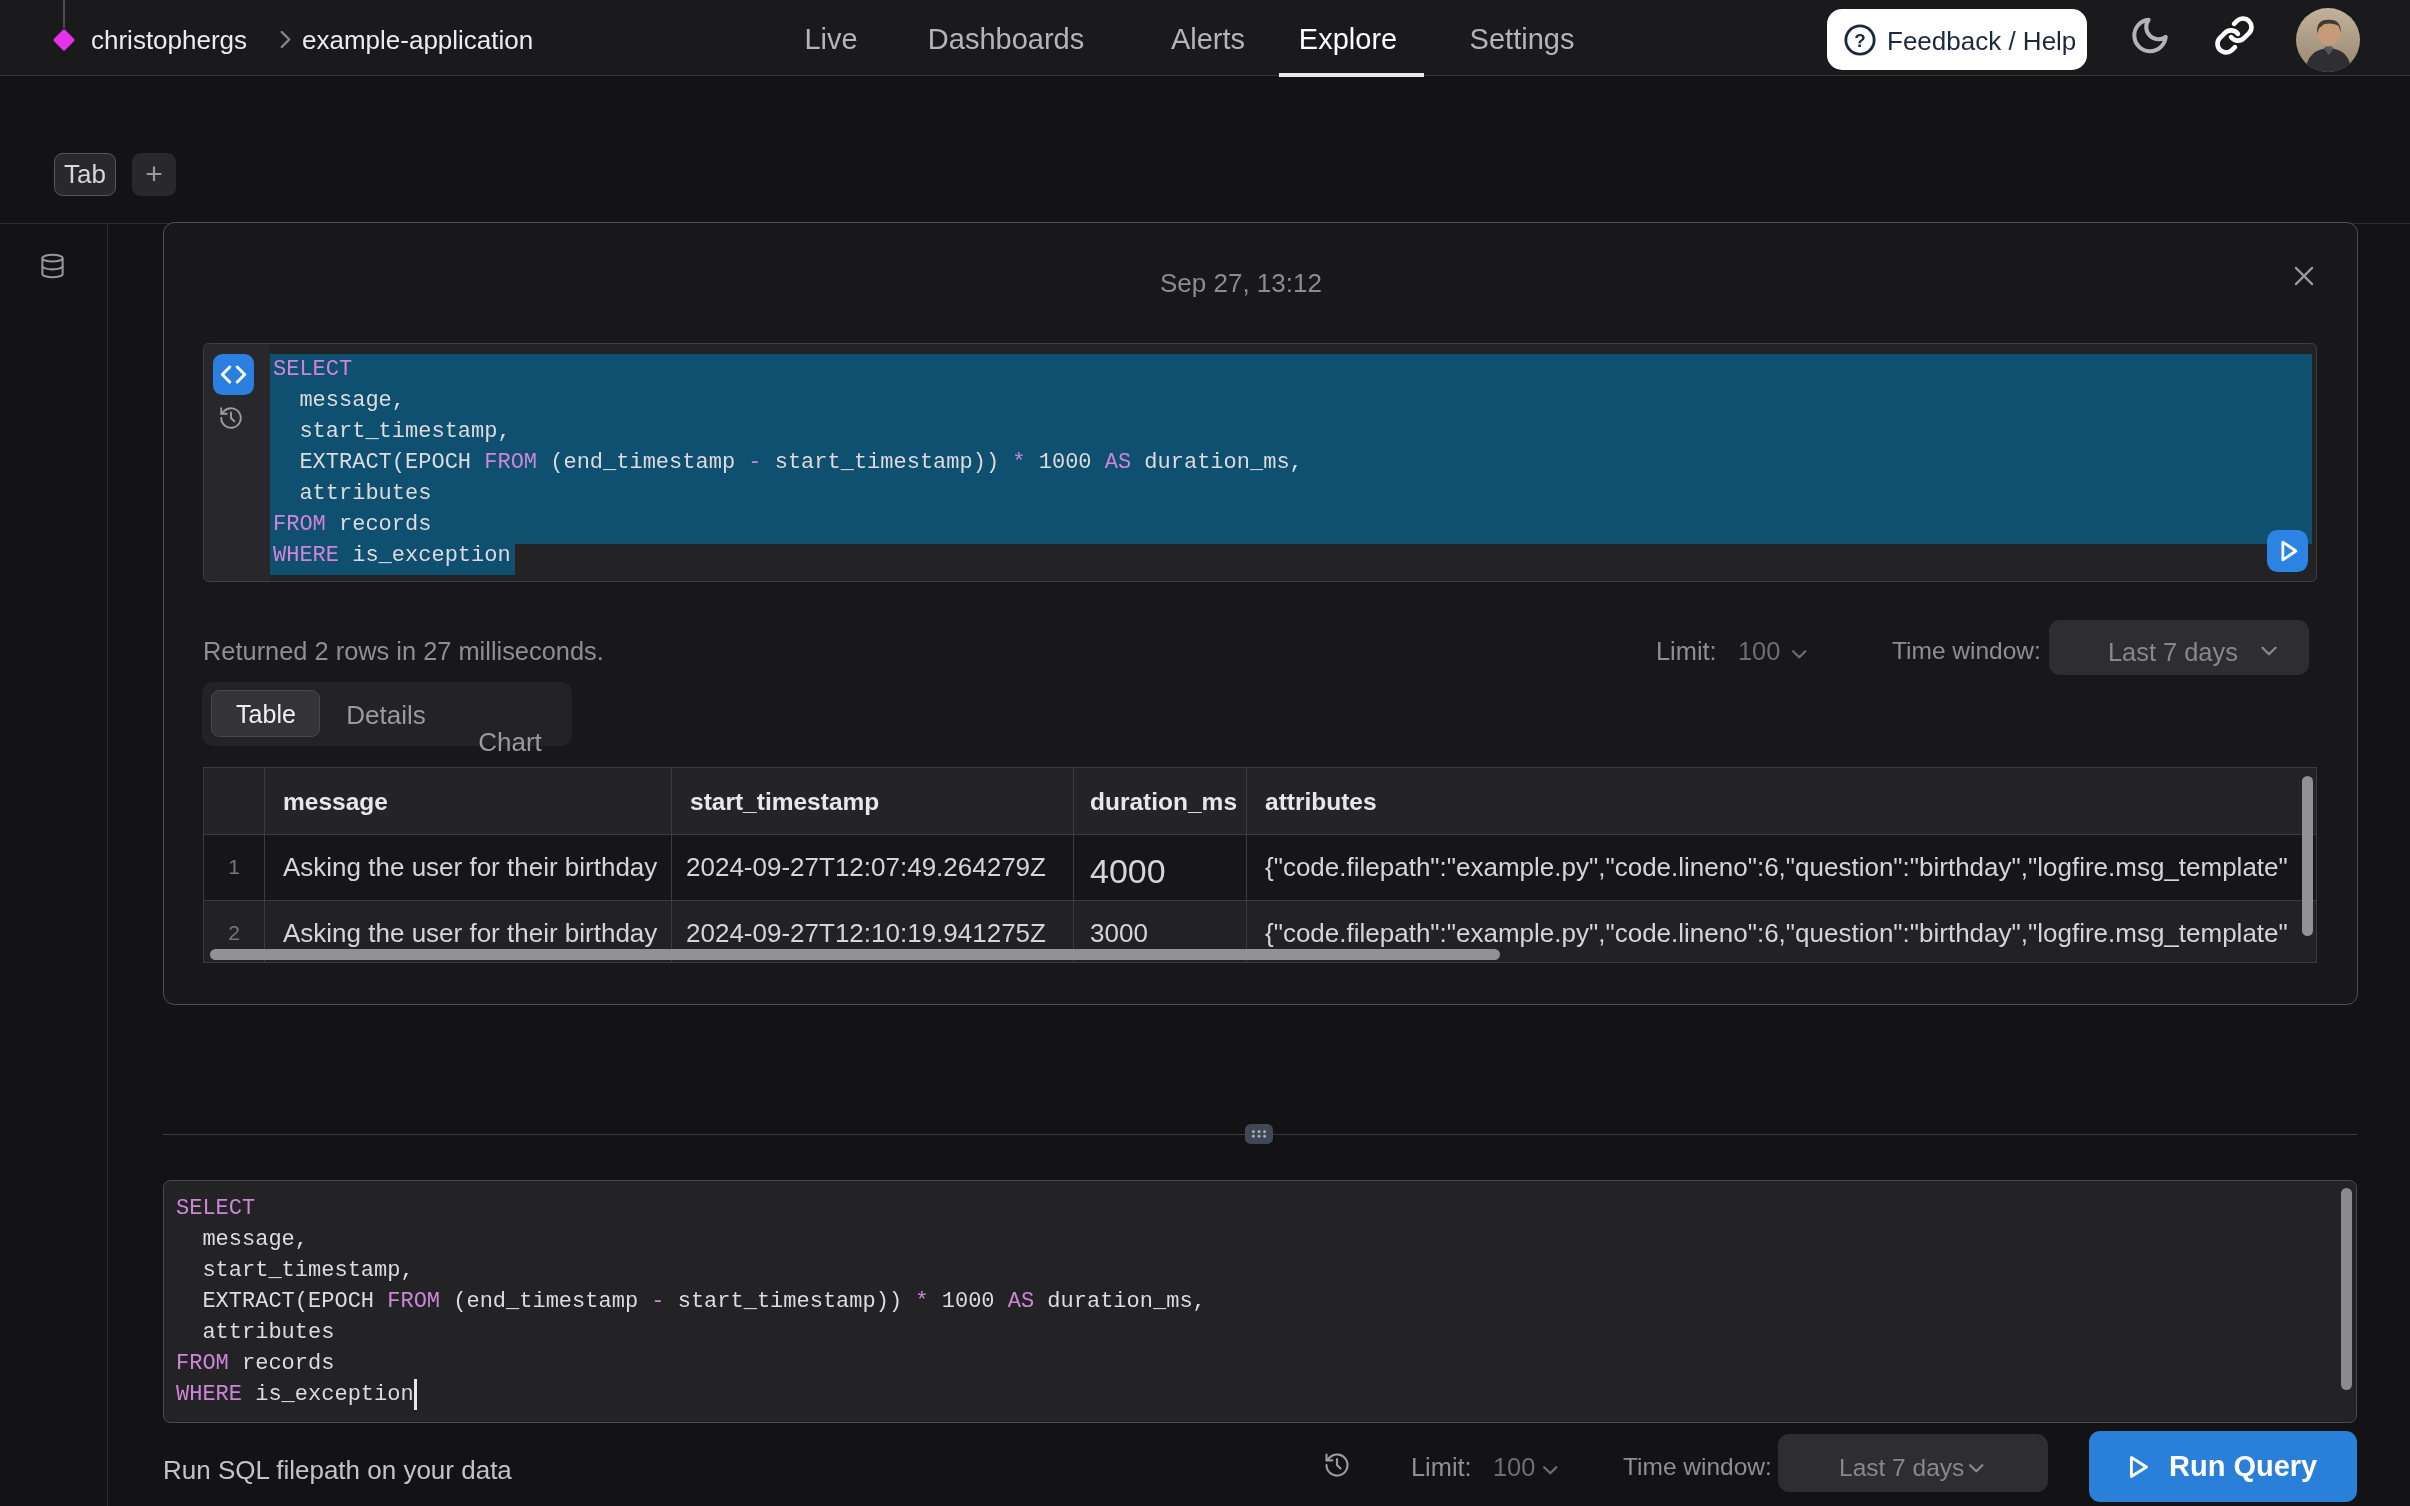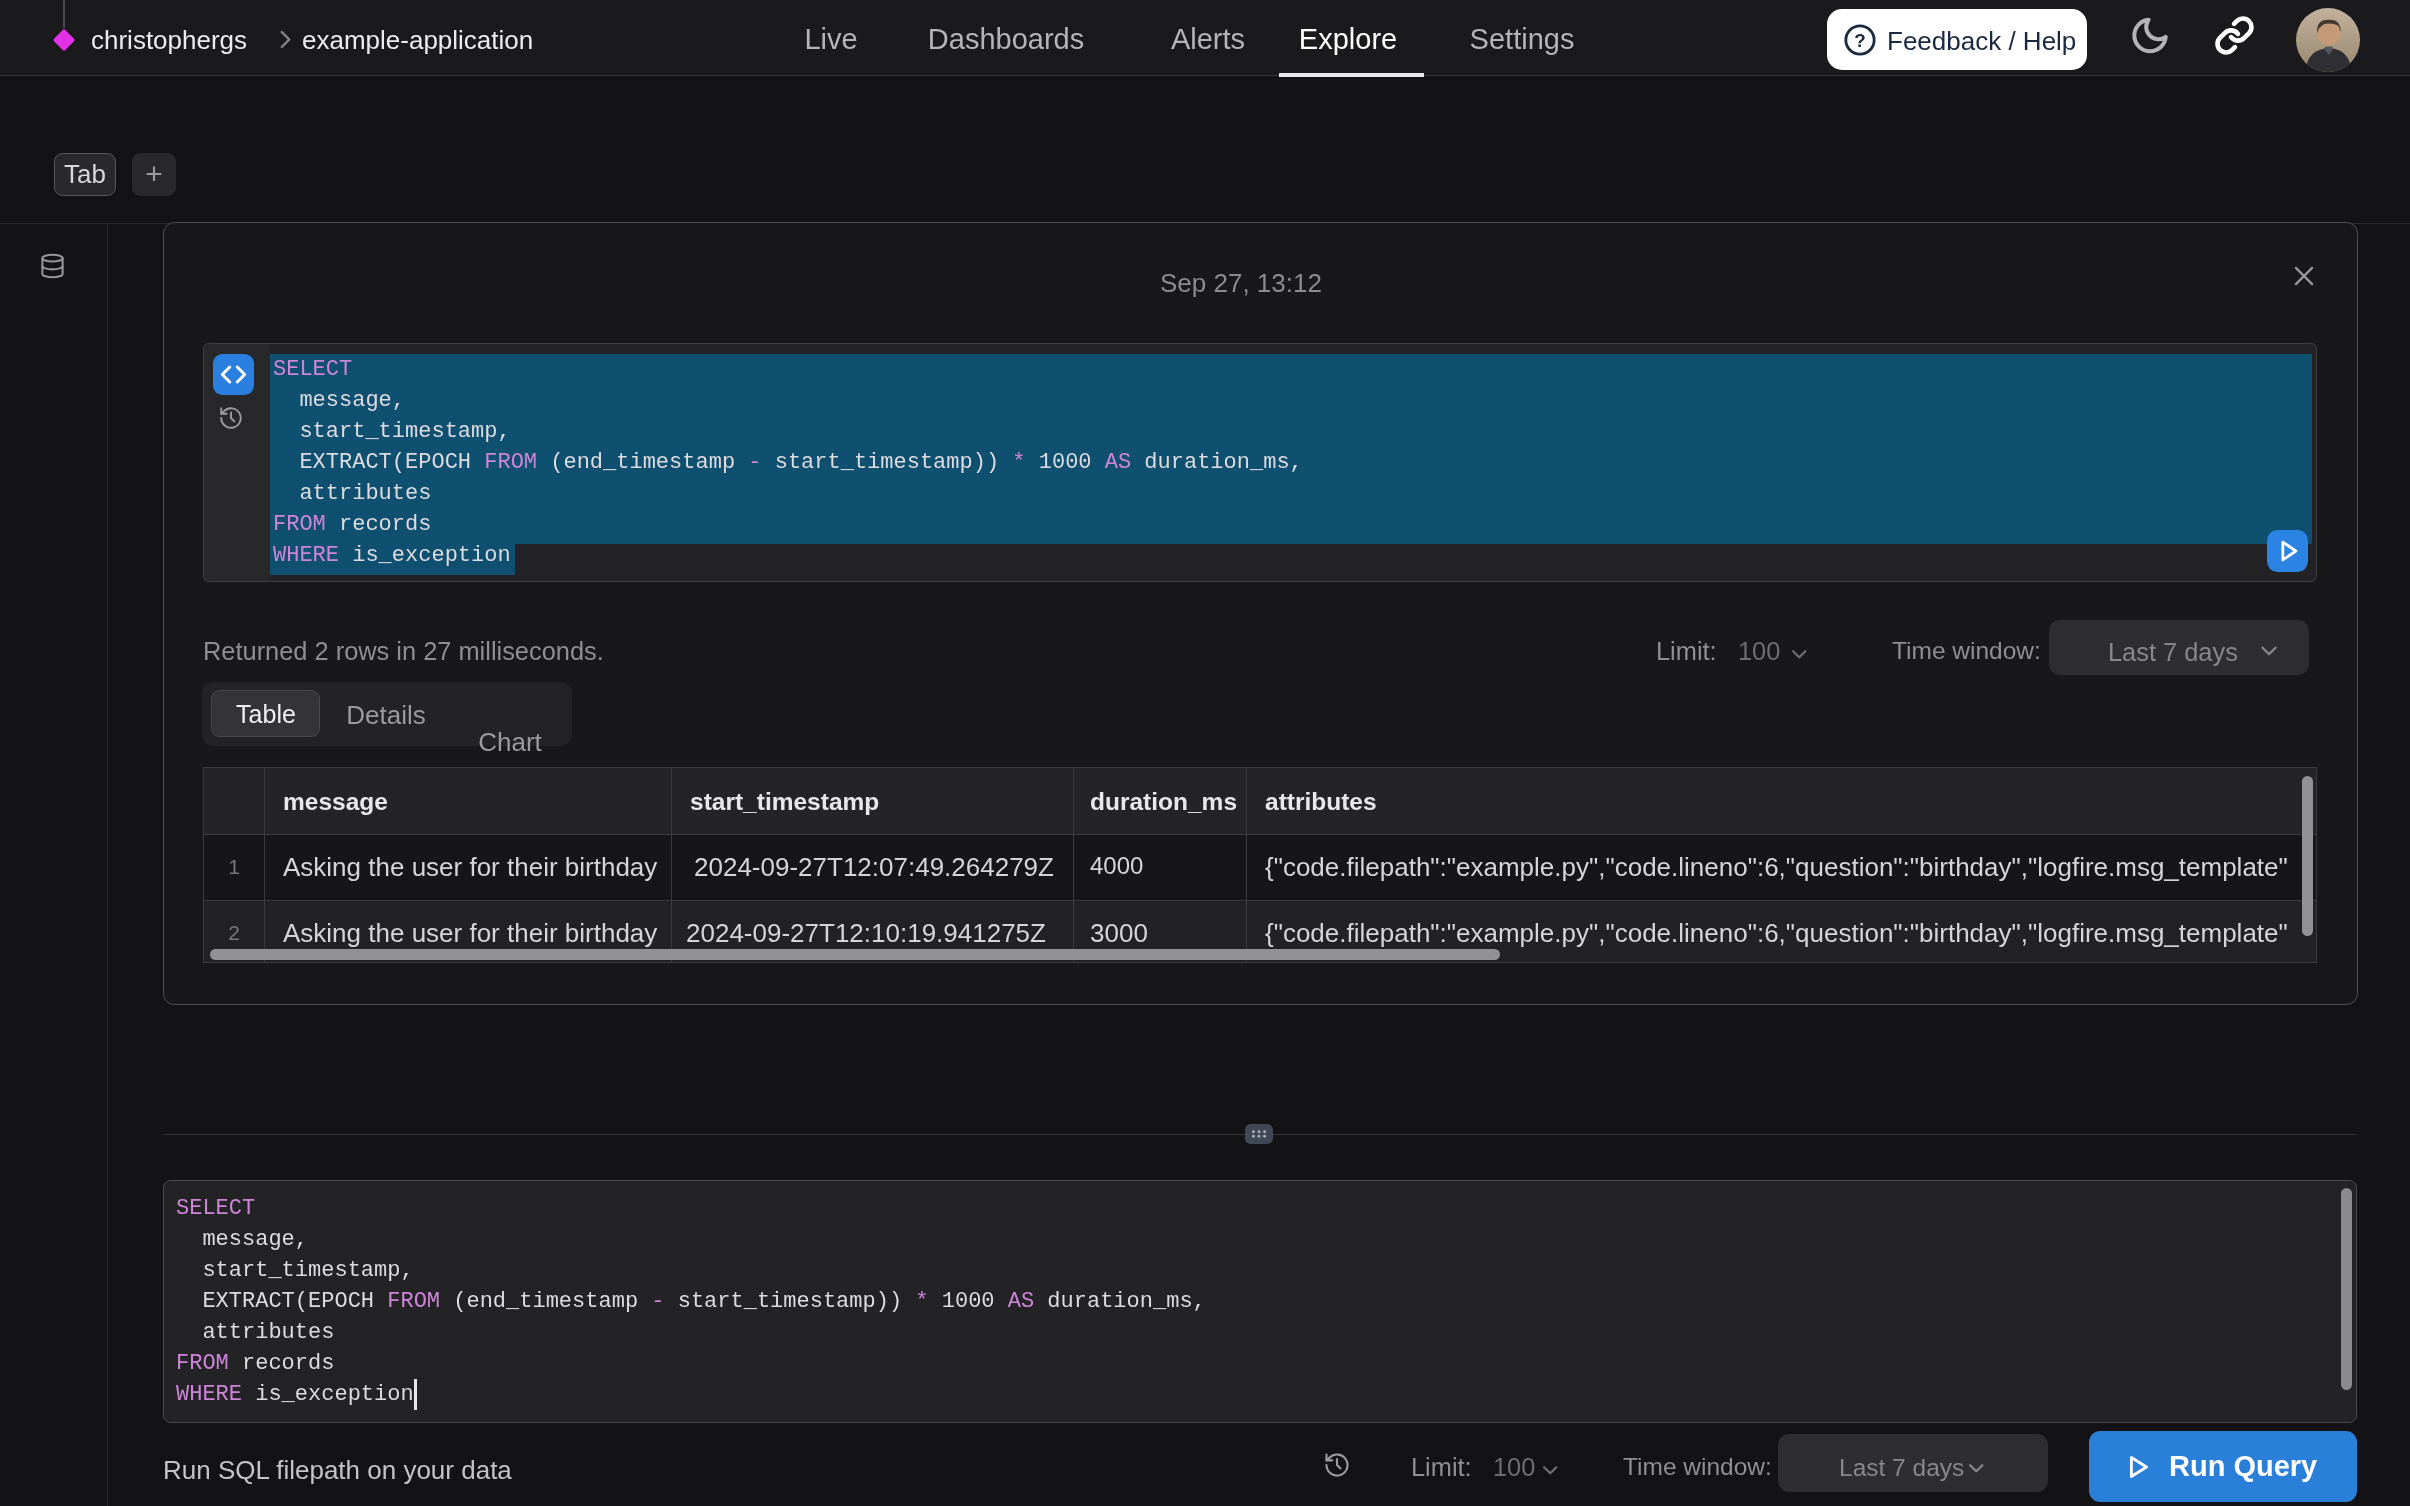--- a/index.html
+++ b/index.html
@@ -139,22 +139,22 @@
     <div class="abs" style="left:467px;top:0;width:0.9px;height:196px;background:#3a3a3f;"></div>
     <div class="abs" style="left:869px;top:0;width:0.9px;height:196px;background:#3a3a3f;"></div>
     <div class="abs" style="left:1042px;top:0;width:0.9px;height:196px;background:#3a3a3f;"></div>
     <div class="abs" style="left:79px;top:20px;font-size:24.5px;font-weight:bold;color:#e8e8ec;">message</div>
     <div class="abs" style="left:486px;top:20px;font-size:24.5px;font-weight:bold;color:#e8e8ec;text-align:center;">start_timestamp</div>
     <div class="abs" style="left:886px;top:20px;font-size:24.5px;font-weight:bold;color:#e8e8ec;">duration_ms</div>
     <div class="abs" style="left:1061px;top:20px;font-size:24.5px;font-weight:bold;color:#e8e8ec;">attributes</div>
     <div class="abs" style="left:30px;top:87px;transform:translateX(-50%);font-size:21px;color:#77777c;">1</div>
     <div class="abs" style="left:30px;top:153px;transform:translateX(-50%);font-size:21px;color:#77777c;">2</div>
     <div class="abs" style="left:79px;top:84px;font-size:26px;color:#d5d5d9;">Asking the user for their birthday</div>
-    <div class="abs" style="left:482px;top:84px;font-size:26px;color:#d5d5d9;margin-left:8px;">2024-09-27T12:07:49.264279Z</div>
-    <div class="abs" style="left:886px;top:84px;font-size:24px;color:#d5d5d9;">4000</div>
+    <div class="abs" style="left:482px;top:84px;font-size:26px;color:#d5d5d9;">2024-09-27T12:07:49.264279Z</div>
+    <div class="abs" style="left:886px;top:84px;font-size:34px;color:#d5d5d9;">4000</div>
     <div class="abs" style="left:1061px;top:84px;font-size:26px;color:#d5d5d9;white-space:pre;">{"code.filepath":"example.py","code.lineno":6,"question":"birthday","logfire.msg_template"</div>
     <div class="abs" style="left:79px;top:150px;font-size:26px;color:#d5d5d9;">Asking the user for their birthday</div>
     <div class="abs" style="left:482px;top:150px;font-size:26px;color:#d5d5d9;">2024-09-27T12:10:19.941275Z</div>
     <div class="abs" style="left:886px;top:150px;font-size:26px;color:#d5d5d9;">3000</div>
     <div class="abs" style="left:1061px;top:150px;font-size:26px;color:#d5d5d9;white-space:pre;">{"code.filepath":"example.py","code.lineno":6,"question":"birthday","logfire.msg_template"</div>
     <div class="abs" style="left:5.6px;top:181px;width:1290px;height:11.3px;background:#919196;border-radius:5.6px;"></div>
     <div class="abs" style="left:2098px;top:7.5px;width:11.3px;height:160px;background:#919196;border-radius:5.6px;"></div>
   </div>
 
   <div class="abs" style="left:163px;top:1134px;width:2194px;height:1.4px;background:#37373b;"></div>

